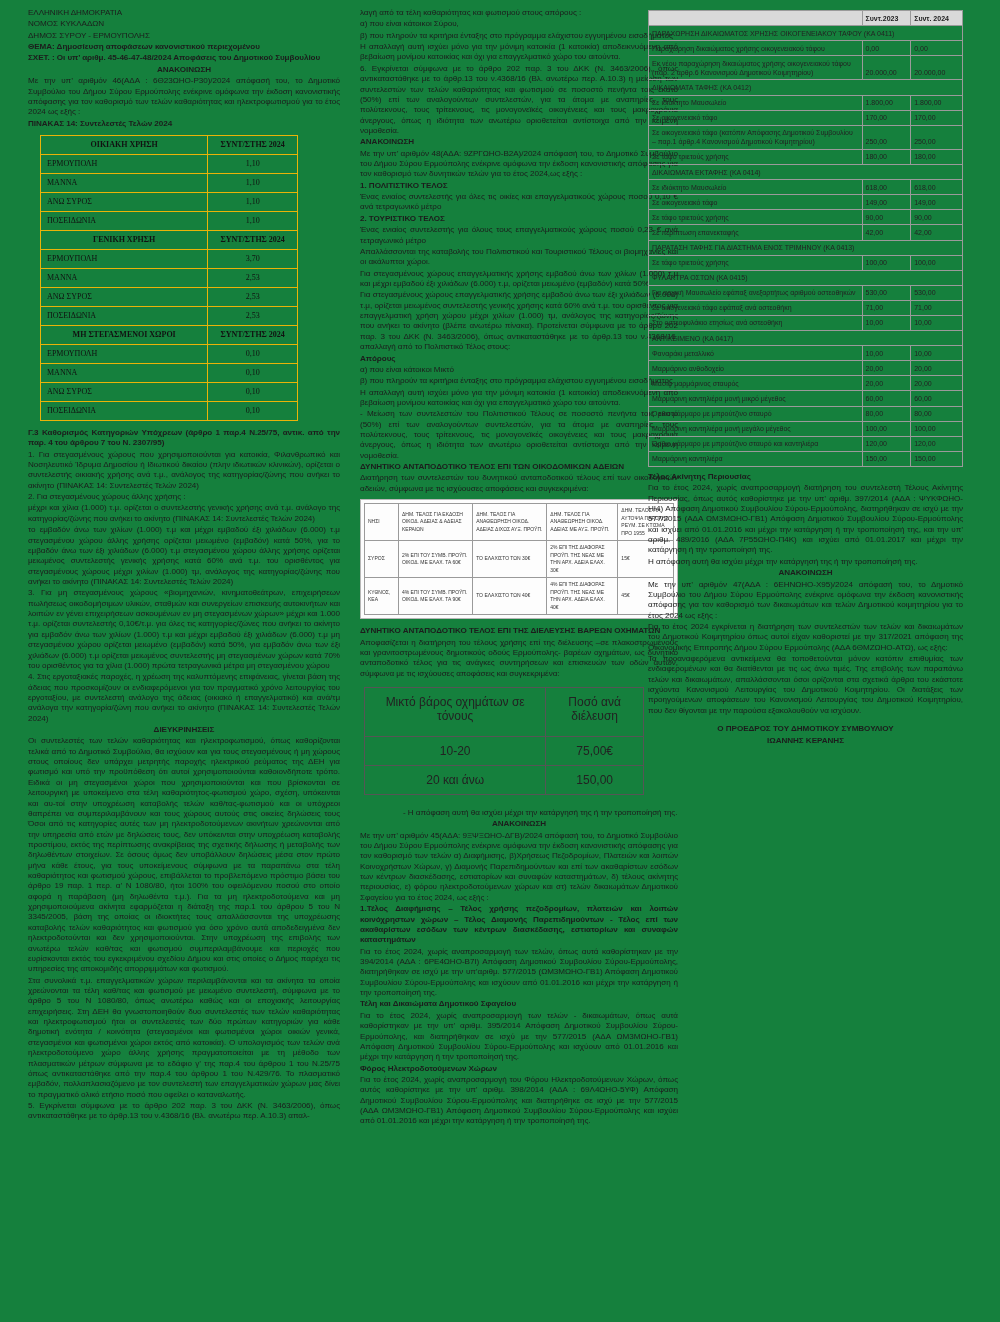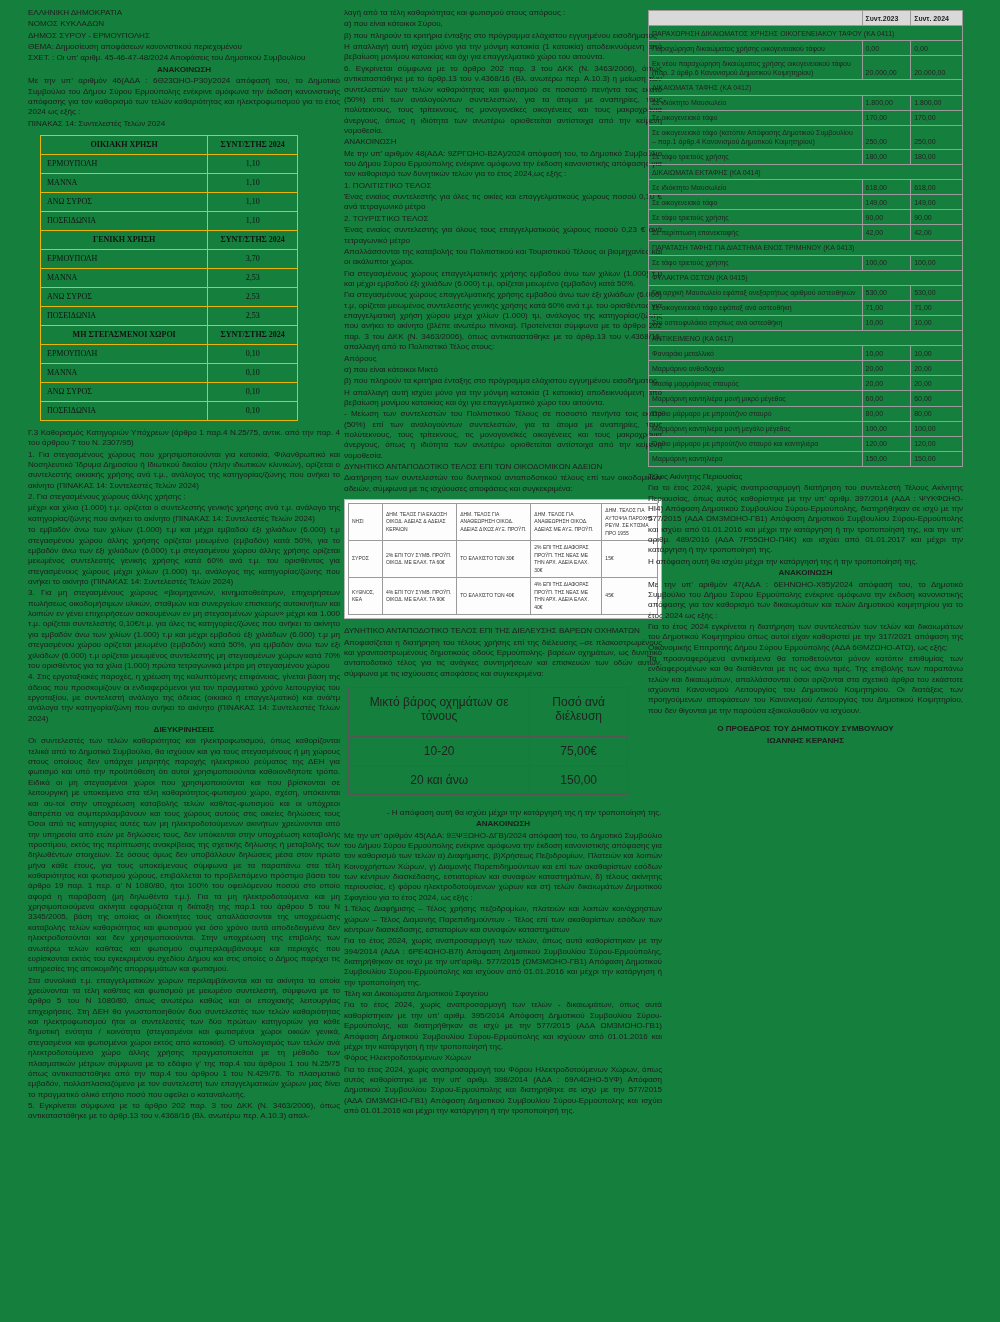--- a/index.html
+++ b/index.html
@@ -1,24 +1,24 @@
 <!DOCTYPE html>
 <html><head>
 <meta charset="utf-8">
 <style>
   html,body{margin:0;padding:0;background:#e8e8e8;}
   .page{position:relative;width:1000px;height:1322px;background:#15803d;margin:0 auto;
         font-family:"Liberation Sans", sans-serif;color:#1c1c1c;overflow:hidden;}
   .col{position:absolute;top:8px;}
   #col-left{left:28px;width:312px;}
-  #col-mid{left:344px;width:318px;}
+  #col-mid{left:360px;width:318px;}
   #col-right{left:648px;width:315px;}
 
   .blk{margin:0 0 1px 0;font-size:8.1px;line-height:1.28;text-align:justify;letter-spacing:-0.05px;}
-  .blk.b{font-weight:normal;}
+  .blk.b{font-weight:bold;}
   .blk.bc{font-weight:bold;text-align:center;}
   .blk.mt{margin-top:13px;margin-left:43px;}
   .blk.mt8{margin-top:8px;}
 
   
   #table14{border-collapse:collapse;margin:6px 0 7px 12px;width:258px;font-size:8px;color:#111;}
   #table14 td{border:1px solid #eab308;padding:4.5px 6px;text-align:left;font-family:Liberation Serif, serif;}
   #table14 tr.h td{font-weight:bold;text-align:center;}
   #table14 td:nth-child(2){text-align:center;}
 

